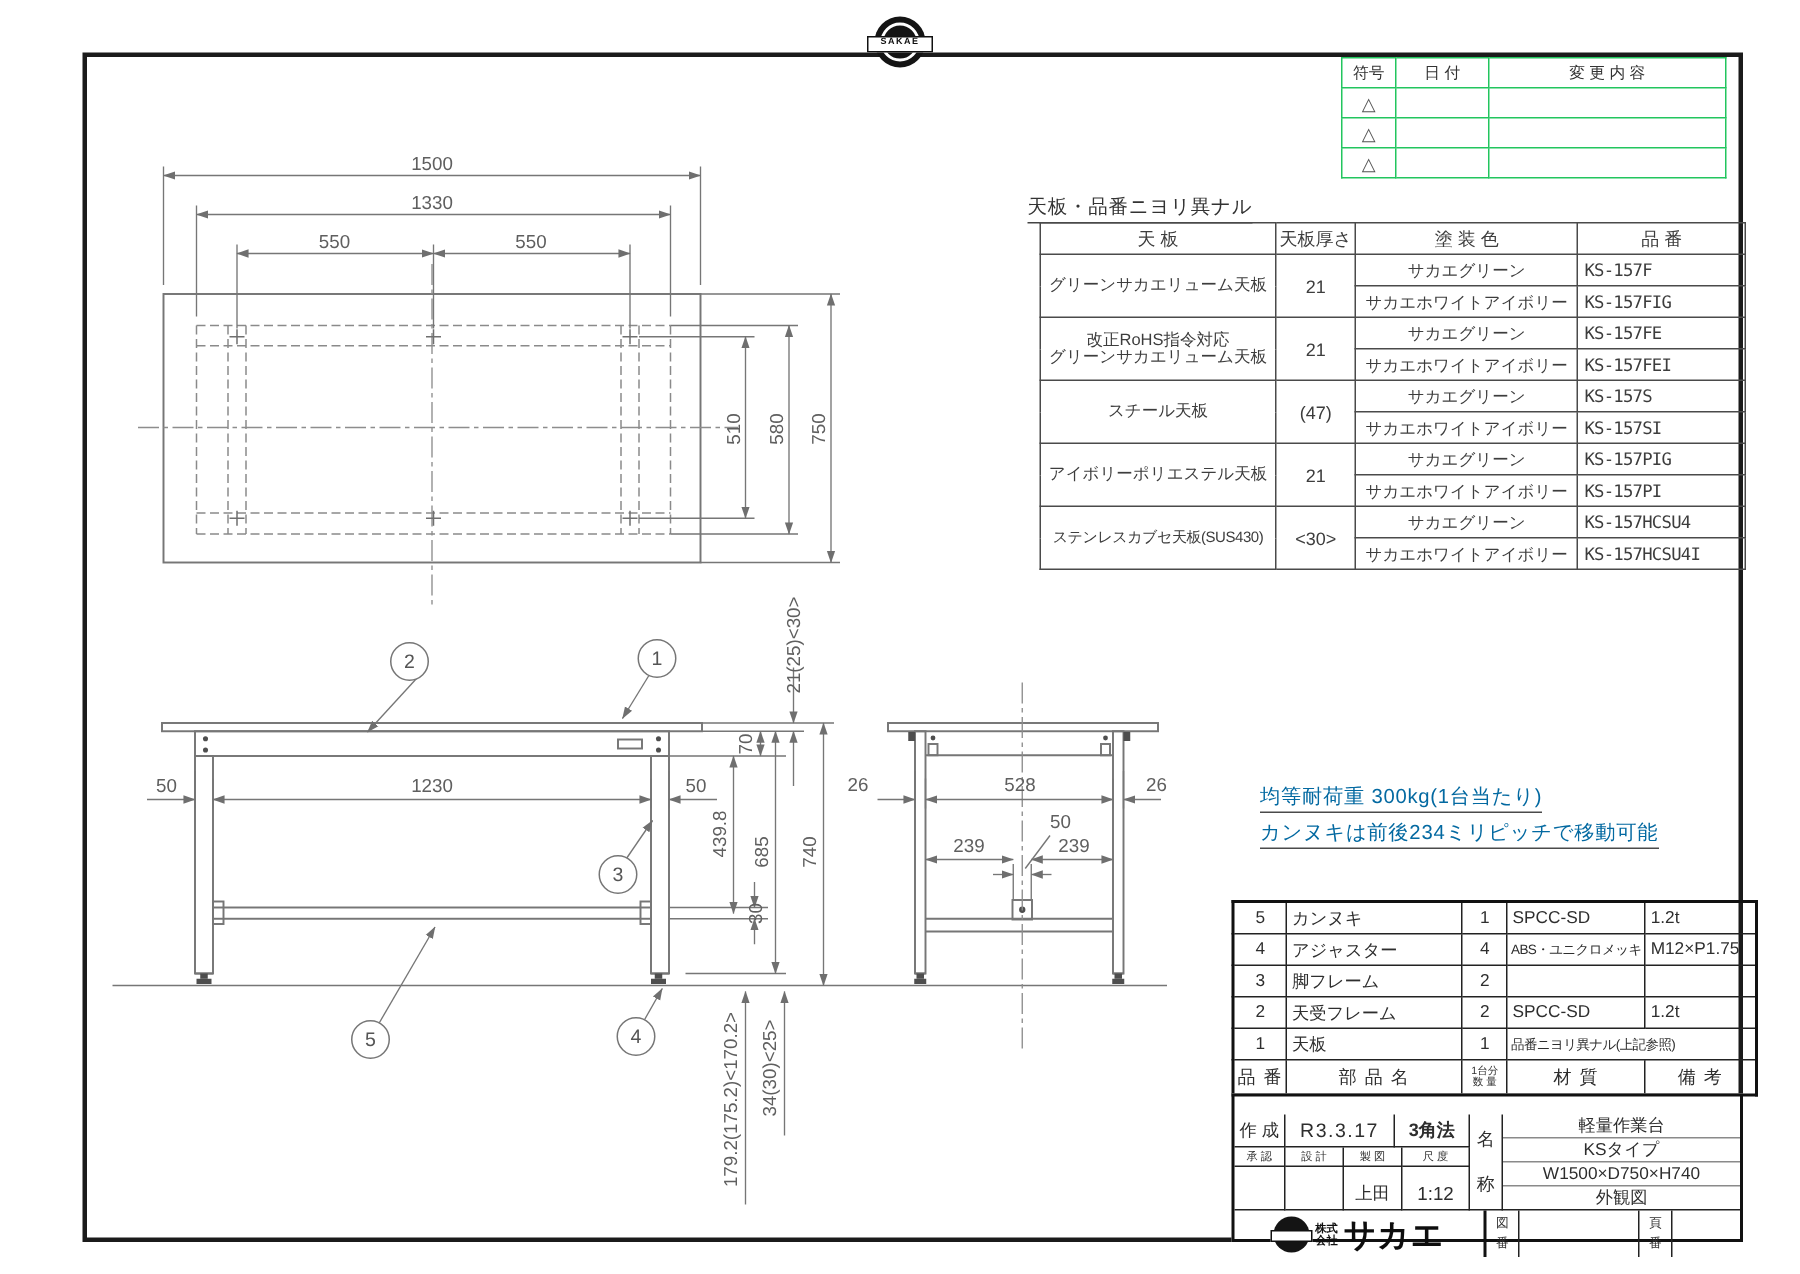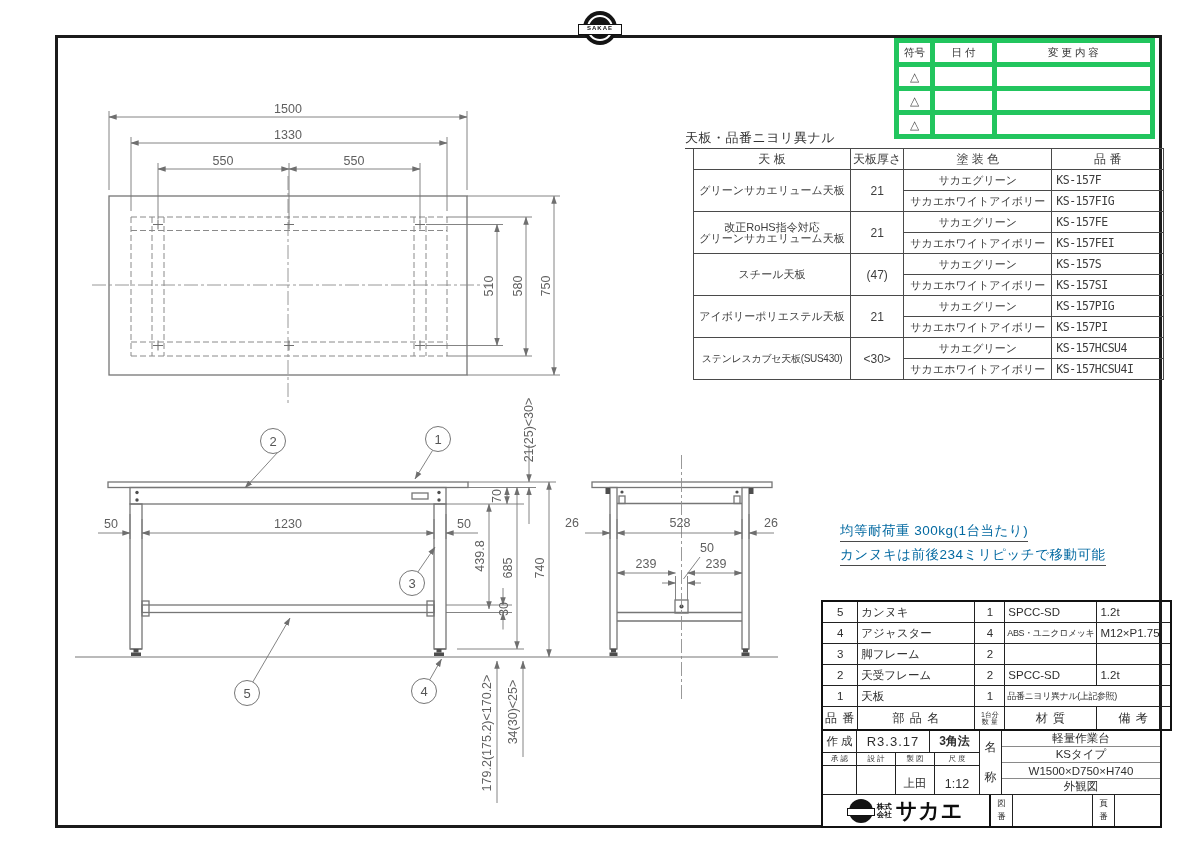--- a/index.html
+++ b/index.html
@@ -12,21 +12,21 @@
          background:#141414;display:flex;align-items:center;justify-content:center;}
   .tlogo-ring{position:absolute;left:4px;top:4px;width:26px;height:26px;border-radius:50%;border:2px solid #fff;box-sizing:border-box;}
   .tlogo-band{position:absolute;left:-5px;right:-5px;top:13px;height:9px;background:#fff;border:1px solid #111;
               font-size:6px;line-height:7px;text-align:center;letter-spacing:1px;color:#111;font-weight:bold;}
 
   
   table{border-collapse:collapse;table-layout:fixed;}
   td{padding:0 2px;overflow:hidden;white-space:nowrap;}
 
   .rev{position:absolute;left:894px;top:38px;color:#333;}
-  .rev td{border:5px solid #22c55e;height:19px;font-size:10.5px;text-align:center;}
+  .rev td{border:1px solid #22c55e;height:19px;font-size:10.5px;text-align:center;}
   .rev .tri{color:#555;font-size:12px;}
 
   .fintitle{position:absolute;left:685px;top:129px;font-size:13px;color:#333;
             border-bottom:1px solid #444;padding-bottom:1px;letter-spacing:.5px;}
   .fin{position:absolute;left:693px;top:148px;color:#3d3d3d;}
   .fin td{border:1px solid #4a4a4a;height:20px;font-size:12px;text-align:center;}
   .fin td.gname{font-size:11px;line-height:11px;}
   .fin td.g5{font-size:10px;letter-spacing:-.3px;}
   .fin td.pn{text-align:left;padding-left:4px;font-family:"DejaVu Sans Mono",monospace;font-size:11.5px;letter-spacing:-.5px;}
   .fin td.clr{font-size:11px;}
@@ -37,21 +37,21 @@
   .bom{position:absolute;left:821px;top:600px;border:2px solid #111;color:#2e2e2e;}
   .bom td{border:1px solid #222;height:20px;font-size:11.5px;text-align:center;}
   .bom td.lt{text-align:left;padding-left:3px;}
   .bom td.sm{font-size:9px;letter-spacing:-.4px;text-align:left;padding-left:2px;}
   .bom tr.hd td{height:22px;font-size:12px;letter-spacing:1px;}
   .bom .qh{font-size:7px;line-height:7.5px;letter-spacing:0;}
 
   .tb{position:absolute;left:821px;top:729px;width:341px;height:99px;border:2px solid #111;box-sizing:border-box;background:#fff;}
   .tbi{position:absolute;left:0;top:0;right:0;bottom:0;}
   .c{position:absolute;box-sizing:border-box;border-right:1px solid #222;border-bottom:1px solid #222;
-     display:flex;align-items:center;justify-content:center;color:#2e2e2e;}
+     display:flex;align-items:center;justify-content:center;color:#2e2e2e;margin-top:12px;}
   .c.nb{border-bottom:none;}
   .c.nr{border-right:none;}
   .vlab{flex-direction:column;justify-content:space-around;padding:2px 0;}
   .nline{height:16px;display:flex;align-items:center;justify-content:center;font-size:11.5px;color:#2e2e2e;}
   .nline + .nline{border-top:1px solid #8a8a8a;}
   .slogo{display:flex;align-items:center;gap:4px;}
   .slogo-circle{width:24px;height:24px;border-radius:50%;background:#141414;position:relative;flex:none;}
   .slogo-circle .b{position:absolute;left:-2px;right:-2px;top:9px;height:6px;background:#fff;border:1px solid #111;}
   .slogo-kk{font-size:7.5px;line-height:8px;color:#111;font-weight:bold;}
   .slogo-name{font-size:21px;font-weight:900;color:#0d0d0d;letter-spacing:1px;transform:scaleY(1.05);}

